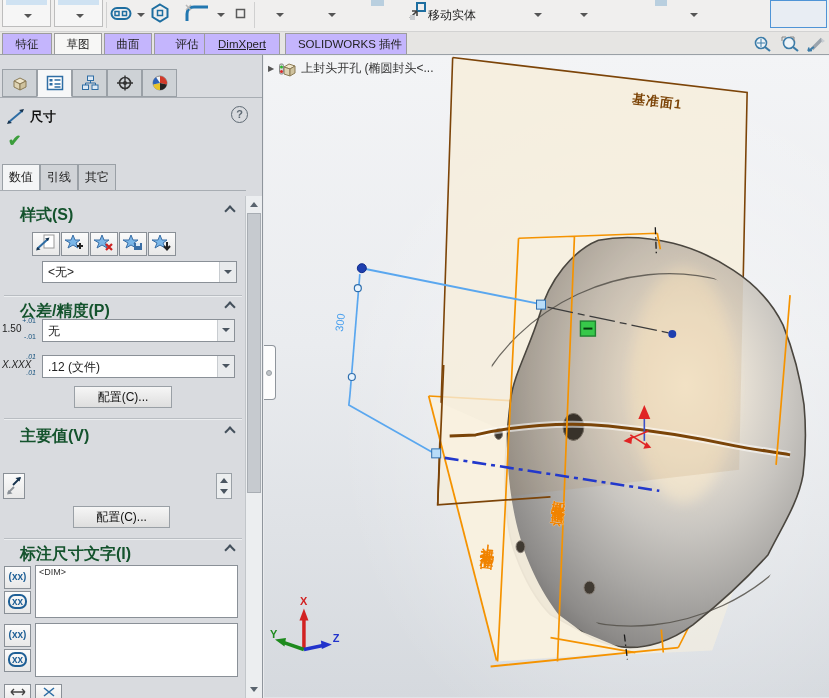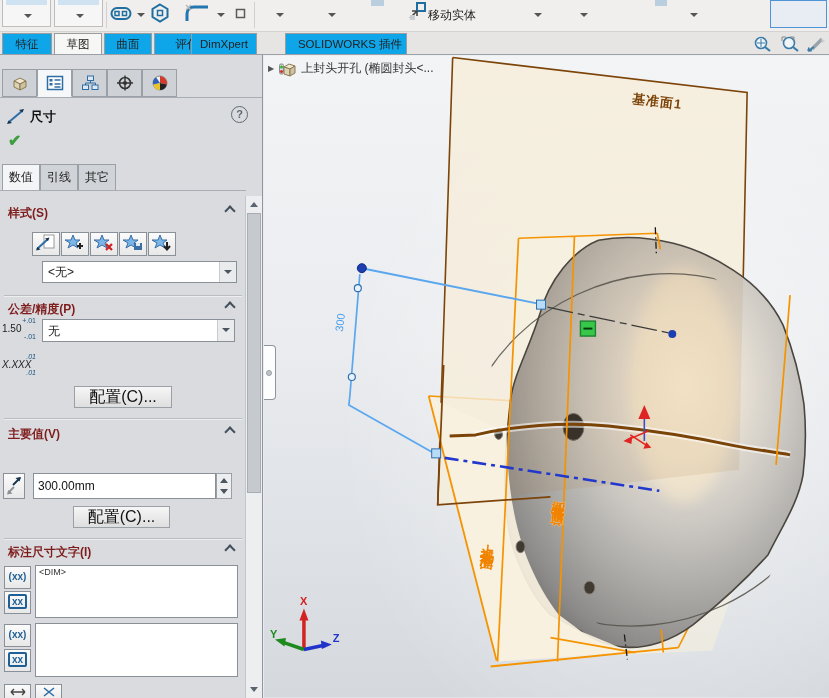--- a/index.html
+++ b/index.html
@@ -13,54 +13,54 @@
   .tri-down { width:0; height:0; border-left:4px solid transparent; border-right:4px solid transparent; border-top:4px solid #555; }
   .tb-caret { position:absolute; top:13px; }
   .tb-sep { position:absolute; top:2px; width:1px; height:26px; background:#d0d0d0; }
   .tb-ico { position:absolute; }
   .tb-label { position:absolute; top:7px; font-size:12px; color:#222; }
   .tb-frag { position:absolute; top:0; height:6px; background:#b9cfdf; }
   #tb-right-btn { position:absolute; right:2px; top:0; width:57px; height:28px; background:#e8edf3; border:1.5px solid #4f94d6; }
 
   
   #tabbar { position:absolute; left:0; top:32px; width:829px; height:23px; background:#e6e5e3; border-bottom:1px solid #9aa0a6; }
-  .rtab { position:absolute; top:1px; height:21px; background:#0ea5e9; border:1px solid #9c9c9c; border-bottom:none; font-size:11.5px; color:#222; text-align:center; line-height:20px; }
+  .rtab { position:absolute; top:1px; height:21px; background:#c4b5fd; border:1px solid #9c9c9c; border-bottom:none; font-size:11.5px; color:#222; text-align:center; line-height:20px; }
   .rtab.active { background:#f7f7f6; }
   .hud { position:absolute; top:3px; }
 
   
   #sidebar { position:absolute; left:0; top:55px; width:263px; height:643px; background:#d9dbdf; border-right:1px solid #8f959c; overflow:hidden; }
   .pm-tab { position:absolute; top:14px; width:35px; height:28px; background:#ced2d6; border:1px solid #9aa0a6; text-align:center; padding-top:5px; }
   .pm-tab.active { background:#f6f7f8; border-bottom-color:#f6f7f8; }
   .pm-sep { position:absolute; left:0; top:42px; width:100%; height:1px; background:#a8adb3; }
   .pm-title-text { position:absolute; left:30px; top:53px; font-size:13px; font-weight:bold; color:#111; }
   .pm-help { position:absolute; right:14px; top:51px; width:17px; height:17px; border:1.5px solid #5f6a74; border-radius:50%; color:#5f6a74; font-size:11px; font-weight:bold; text-align:center; line-height:14px; }
   .pm-check { position:absolute; left:8px; top:76px; color:#3c9e3c; font-size:16px; font-weight:bold; }
   .vtab { position:absolute; top:109px; width:38px; height:27px; background:#d0d3d7; border:1px solid #9aa0a6; font-size:12px; color:#222; text-align:center; line-height:25px; }
   .vtab.active { background:#f4f5f6; border-bottom-color:#f4f5f6; }
   .pm-hline { position:absolute; left:0; top:135px; width:246px; height:1px; background:#a8adb3; }
-  .hdr { position:absolute; left:8px; font-size:12px; font-weight:bold; color:#7f1d1d; }
+  .hdr { position:absolute; left:20px; font-size:16px; font-weight:bold; color:#14532d; }
   .chev { position:absolute; left:226px; width:8px; height:8px; border-left:2px solid #44505c; border-top:2px solid #44505c; transform:rotate(45deg); }
   .divider { position:absolute; left:4px; width:238px; height:1px; background:#b9bdc2; box-shadow:0 1px 0 #eceef0; }
   .dd { position:absolute; background:#fff; border:1px solid #8a9097; font-size:12px; color:#222; }
   .dd .val { position:absolute; left:5px; top:2px; }
   .dd .btn { position:absolute; right:0; top:0; bottom:0; width:17px; background:#e9ebed; border-left:1px solid #c8ccd0; }
   .dd .btn .tri-down { position:absolute; left:4px; top:8px; border-top-color:#4a5560; }
-  .cfg { position:absolute; background:linear-gradient(#f6f6f6,#dedede); border:1px solid #9aa0a6; font-size:16px; color:#111; text-align:center; }
+  .cfg { position:absolute; background:linear-gradient(#f6f6f6,#dedede); border:1px solid #9aa0a6; font-size:12px; color:#111; text-align:center; }
   .ibtn { position:absolute; background:linear-gradient(#fbfbfb,#e8e8e8); border:1px solid #8a9097; text-align:center; }
   .ti { position:absolute; left:2px; width:34px; font-size:7px; color:#16527e; line-height:8px; text-align:right; }
   .ti .mid { color:#222; font-size:10px; }
   .tabox { position:absolute; background:#fff; border:1px solid #8a9097; font-size:9px; color:#333; padding:1px 3px; }
   .pm-input { position:absolute; background:#fff; border:1px solid #8a9097; font-size:12px; color:#111; padding:0 4px; font-family:"Liberation Sans",sans-serif; }
   .spin { position:absolute; width:16px; background:#eceeef; border:1px solid #9aa0a6; }
   .spin .u,.spin .d { position:absolute; left:3px; width:0; height:0; border-left:4px solid transparent; border-right:4px solid transparent; }
   .spin .u { top:4px; border-bottom:5px solid #4a5560; }
   .spin .d { bottom:4px; border-top:5px solid #4a5560; }
   .xicon { font-size:10px; font-weight:bold; color:#1e5f96; line-height:20px; }
-  .xicon .pill { display:inline-block; border:2px solid #1e5f96; border-radius:2px; padding:0 2px; line-height:11px; }
+  .xicon .pill { display:inline-block; border:2px solid #1e5f96; border-radius:7px; padding:0 2px; line-height:11px; }
   #pm-scroll { position:absolute; right:0; top:141px; width:17px; bottom:0; background:#eceef0; border-left:1px solid #c2c6ca; }
   #pm-thumb { position:absolute; left:1px; top:17px; width:14px; height:280px; background:#c6cacf; border:1px solid #a8adb3; }
   .scr-arr { position:absolute; left:4px; width:0; height:0; border-left:4px solid transparent; border-right:4px solid transparent; }
 
   
   #viewport { position:absolute; left:264px; top:55px; width:565px; height:643px; overflow:hidden; }
   #scene { position:absolute; left:0; top:0; }
   #crumb { position:absolute; left:4px; top:5px; font-size:12px; color:#333; display:flex; align-items:center; gap:5px; }
   #crumb .arrow { font-size:8px; color:#555; }
   .plane1-label { position:absolute; left:368px; top:38px; color:#7c4408; font-weight:bold; font-size:13px; transform:rotate(7deg); letter-spacing:1px; text-shadow:0 0 1px #f6eedb; }
@@ -118,21 +118,21 @@
     <div class="tb-frag" style="left:655px;width:12px;"></div>
     <div class="tri-down tb-caret" style="left:690px;"></div>
     <div id="tb-right-btn"></div>
   </div>
 
   <div id="tabbar">
     <div class="rtab" style="left:2px;width:50px;">特征</div>
     <div class="rtab active" style="left:54px;width:48px;">草图</div>
     <div class="rtab" style="left:104px;width:48px;">曲面</div>
     <div class="rtab" style="left:154px;width:66px;">评估</div>
-    <div class="rtab" style="left:191px;width:66px;">DimXpert</div>
+    <div class="rtab" style="left:204px;width:76px;text-decoration:underline;">DimXpert</div>
     <div class="rtab" style="left:285px;width:122px;padding-left:8px;">SOLIDWORKS 插件</div>
     <svg class="hud" style="left:752px;" width="22" height="18">
         <circle cx="9" cy="8" r="5.5" fill="#eef4f8" stroke="#3c7ca8" stroke-width="1.6"></circle>
         <path d="M13,12 L18,16" stroke="#3c7ca8" stroke-width="2.2"></path>
         <path d="M9,4 L9,12 M5,8 L13,8" stroke="#3c7ca8" stroke-width="1"></path>
       </svg>
     <svg class="hud" style="left:780px;" width="22" height="18">
         <circle cx="9" cy="8" r="5.5" fill="#eef4f8" stroke="#3c7ca8" stroke-width="1.6"></circle>
         <path d="M13,12 L18,16" stroke="#3c7ca8" stroke-width="2.2"></path>
         <path d="M2,2 h4 M10,2 h4 M2,2 v4 M14,2 v4" stroke="#888" stroke-width="1" fill="none"></path>
@@ -254,34 +254,39 @@
       <span class="val" style="top:3px;">无</span>
       <span class="btn">
           <span class="tri-down"></span>
         </span>
     </div>
     <div class="ti" style="top:298px;font-style:italic;">
       <div>.01</div>
       <div class="mid" style="text-align:left;">X.XXX</div>
       <div>.01</div>
     </div>
+    <div class="dd" style="left:42px;top:300px;width:193px;height:23px;">
+      <span class="val" style="top:3px;">.12 (文件)</span>
+      <span class="btn">
+          <span class="tri-down"></span>
+        </span>
+    </div>
     <div class="cfg" style="left:74px;top:331px;width:98px;height:22px;line-height:20px;">配置(C)...</div>
     <div class="divider" style="top:363px;"></div>
 
     <div class="hdr" style="top:371px;">主要值(V)</div>
     <div class="chev" style="top:373px;"></div>
     <div class="ibtn" style="left:3px;top:418px;width:22px;height:26px;">
       <svg width="18" height="20" style="margin-top:2px;">
           <path d="M8,9 L15,2" stroke="#16324d" stroke-width="1.8"></path>
           <path d="M16,1 l-5.5,1 4,3.5 z" fill="#16324d"></path>
           <path d="M9,11 L3,17" stroke="#8a9097" stroke-width="1.8"></path>
           <path d="M2,18.5 l5.5,-1 -4,-3.5 z" fill="#8a9097"></path>
         </svg>
     </div>
-    <input class="pm-input" style="left: 33px; top: 418px; width: 183px; height: 26px;" value="300.00mm">
     <div class="spin" style="left:216px;top:418px;height:26px;">
         <span class="u"></span>
         <span class="d"></span>
       </div>
     <div class="cfg" style="left:73px;top:451px;width:97px;height:22px;line-height:20px;">配置(C)...</div>
     <div class="divider" style="top:483px;"></div>
 
     <div class="hdr" style="top:489px;">标注尺寸文字(I)</div>
     <div class="chev" style="top:491px;"></div>
     <div class="ibtn xicon" style="left:4px;top:511px;width:27px;height:23px;"><span>(xx)</span></div>

